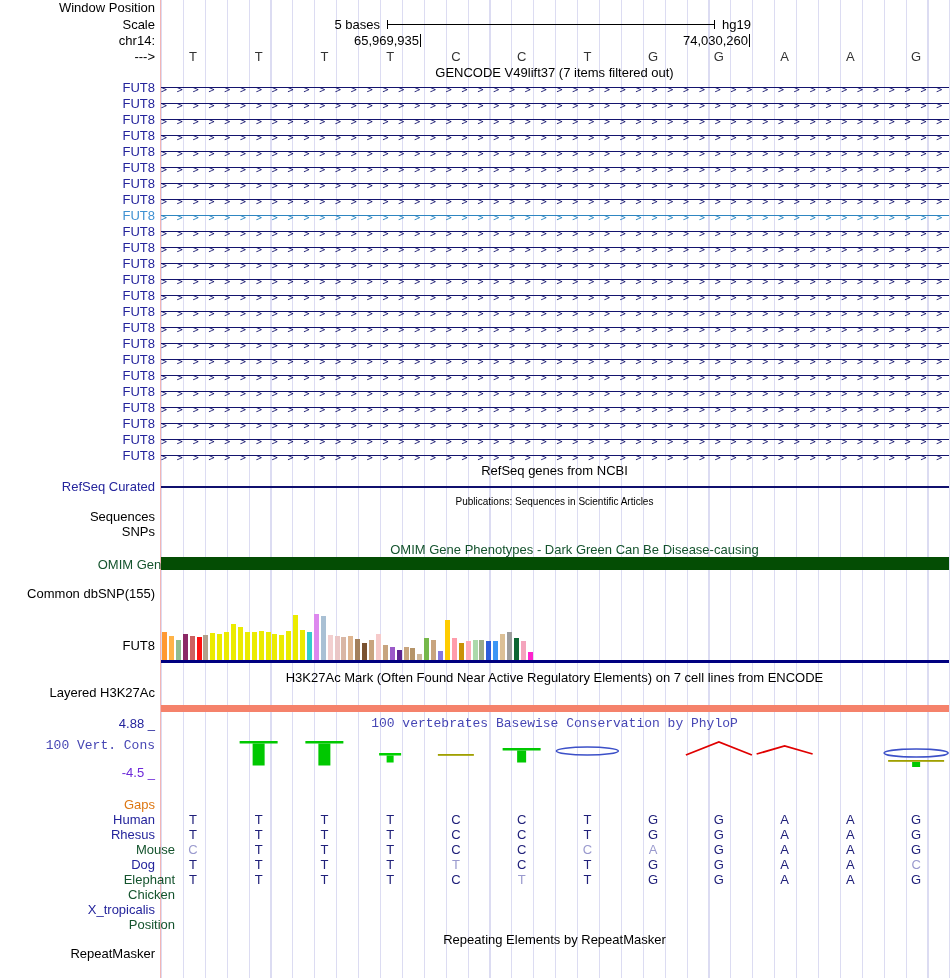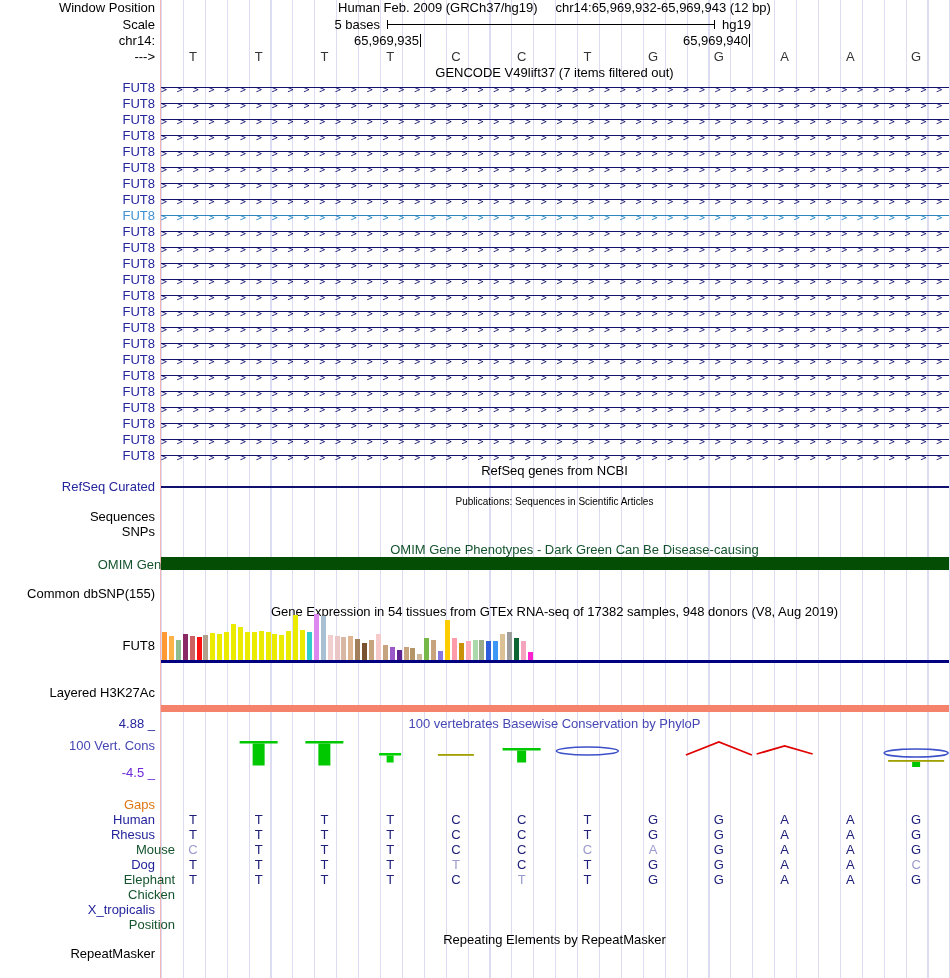--- a/index.html
+++ b/index.html
@@ -9,21 +9,21 @@
     border-left:1px solid #f2b5b5;
     background-image:repeating-linear-gradient(to right,#dcdcf2 0,#dcdcf2 1px,transparent 1px,transparent 21.9px);}
   .gutter-label{position:absolute;left:0;width:155px;text-align:right;white-space:nowrap;line-height:13px;}
   .track-title{position:absolute;left:160px;width:789px;text-align:center;white-space:nowrap;line-height:13px;}
   .small{font-size:10px;line-height:11px;}
   .c-navy{color:#24249c;}
   .c-ltblue{color:#3f91d2;}
   .c-green{color:#14532d;margin-left:20px;}
   .c-orange{color:#dd7711;}
   .c-dred{color:#6d28d9;}
-  .c-blue{color:#4646b4;}
+  .c-blue{color:#4646b4;font-family:Liberation Mono, monospace;}
   .c-mblue{color:#33339c;}
   .hdr-center{position:absolute;left:160px;width:789px;display:flex;justify-content:center;gap:18px;white-space:nowrap;line-height:13px;}
   .scale-line{position:absolute;left:387px;top:20px;width:326px;height:9px;
     border-left:1px solid #000;border-right:1px solid #000;
     background:linear-gradient(#000,#000) 0 50%/100% 1px no-repeat;}
   .coord-num{position:absolute;width:130px;text-align:right;white-space:nowrap;line-height:13px;}
   .coord-tick{position:absolute;width:1px;height:13px;background:#000;}
   .base{position:absolute;width:16px;margin-left:-8px;text-align:center;color:#333;line-height:13px;}
   .gene-row{position:absolute;left:161px;width:788px;height:13px;overflow:hidden;white-space:nowrap;cursor:pointer;
     color:#14146e;
@@ -40,24 +40,20 @@
   .aln-letter{position:absolute;width:16px;margin-left:-8px;text-align:center;color:#20207a;line-height:13px;}
   .aln-letter.dim{color:#9a9ace;}
 </style>
 </head>
 <body>
 
 <div class="browser">
   <div class="track-bg"></div>
 
   <div class="gutter-label" style="top:1px">Window Position</div>
-  <div class="hdr-center" style="top:1px">
-    <span>Human Feb. 2009 (GRCh37/hg19)</span>
-    <span>chr14:65,969,932-65,969,943 (12 bp)</span>
-  </div>
 
   <div class="gutter-label" style="top:18px">Scale</div>
   <div class="coord-num" style="left:260px;top:18px;width:120px">5 bases</div>
   <div class="scale-line"></div>
   <div style="position:absolute;left:722px;top:18px;line-height:13px">hg19</div>
 
   <div class="gutter-label" style="top:34px">chr14:</div>
   <div id="coord-ticks"></div>
 
   <div class="gutter-label" style="top:50px">---&gt;</div>
@@ -73,21 +69,20 @@
   <div class="track-title small" style="top:496px">Publications: Sequences in Scientific Articles</div>
   <div class="gutter-label" style="top:510px">Sequences</div>
   <div class="gutter-label" style="top:525px">SNPs</div>
 
   <div class="track-title c-green" style="top:543px">OMIM Gene Phenotypes - Dark Green Can Be Disease-causing</div>
   <div class="gutter-label c-green" style="top:558px">OMIM Genes</div>
   <div class="omim-bar"></div>
 
   <div class="gutter-label" style="top:587px">Common dbSNP(155)</div>
 
-  <div class="track-title" style="top:605px">Gene Expression in 54 tissues from GTEx RNA-seq of 17382 samples, 948 donors (V8, Aug 2019)</div>
   <div class="gutter-label" style="top:639px">FUT8</div>
   <div class="gtex-chart" id="gtex-chart">
       <div class="gtex-bar" style="left: 2px; height: 28px; background: rgb(255, 153, 51);"></div>
       <div class="gtex-bar" style="left: 8.9px; height: 24px; background: rgb(255, 179, 71);"></div>
       <div class="gtex-bar" style="left: 15.8px; height: 20px; background: rgb(143, 188, 143);"></div>
       <div class="gtex-bar" style="left: 22.7px; height: 26px; background: rgb(139, 41, 102);"></div>
       <div class="gtex-bar" style="left: 29.6px; height: 24px; background: rgb(205, 96, 96);"></div>
       <div class="gtex-bar" style="left: 36.5px; height: 23px; background: rgb(255, 17, 17);"></div>
       <div class="gtex-bar" style="left: 43.4px; height: 25px; background: rgb(179, 160, 140);"></div>
       <div class="gtex-bar" style="left: 50.3px; height: 27px; background: rgb(235, 235, 0);"></div>
@@ -133,20 +128,21 @@
       <div class="gtex-bar" style="left: 326.3px; height: 19px; background: rgb(45, 93, 219);"></div>
       <div class="gtex-bar" style="left: 333.2px; height: 19px; background: rgb(61, 151, 245);"></div>
       <div class="gtex-bar" style="left: 340.1px; height: 26px; background: rgb(220, 192, 150);"></div>
       <div class="gtex-bar" style="left: 347px; height: 28px; background: rgb(156, 156, 156);"></div>
       <div class="gtex-bar" style="left: 353.9px; height: 22px; background: rgb(12, 102, 51);"></div>
       <div class="gtex-bar" style="left: 360.8px; height: 19px; background: rgb(244, 164, 188);"></div>
       <div class="gtex-bar" style="left: 367.7px; height: 8px; background: rgb(255, 34, 204);"></div>
     </div>
   <div class="gtex-baseline"></div>
 
+  <div class="track-title" style="top:671px">H3K27Ac Mark (Often Found Near Active Regulatory Elements) on 7 cell lines from ENCODE</div>
   <div class="gutter-label" style="top:686px">Layered H3K27Ac</div>
   <div class="h3k-bar"></div>
 
   <div class="track-title c-blue" style="top:717px">100 vertebrates Basewise Conservation by PhyloP</div>
   <div class="gutter-label c-navy" style="top:717px">4.88 _</div>
   <div class="gutter-label c-blue" style="top:739px">100 Vert. Cons</div>
   <div class="gutter-label c-dred" style="top:766px">-4.5 _</div>
   <svg class="cons-svg" id="cons-svg" width="789" height="42" viewBox="0 0 789 42">
       <rect x="79.625" y="8" width="38" height="2.5" fill="#00c800"></rect>
       <rect x="92.625" y="10.5" width="12" height="22" fill="#00c800"></rect>
@@ -164,21 +160,21 @@
       <rect x="728.125" y="27" width="56" height="1.8" fill="#a0a000"></rect>
       <rect x="752.125" y="29" width="8" height="5" fill="#00c800"></rect>
     </svg>
 
   <div id="multiz-rows"></div>
 
   <div class="track-title" style="top:933px">Repeating Elements by RepeatMasker</div>
   <div class="gutter-label" style="top:947px">RepeatMasker</div>
 <div class="coord-num" style="left: 289px; top: 34px;">65,969,935</div>
     <div class="coord-tick" style="left: 420px; top: 34px;"></div>
-    <div class="coord-num" style="left: 618px; top: 34px;">65,969,940</div>
+    <div class="coord-num" style="left: 618px; top: 34px;">74,030,260</div>
     <div class="coord-tick" style="left: 749px; top: 34px;"></div>
     <div class="base" style="left: 192.875px; top: 50px;">T</div>
     <div class="base" style="left: 258.625px; top: 50px;">T</div>
     <div class="base" style="left: 324.375px; top: 50px;">T</div>
     <div class="base" style="left: 390.125px; top: 50px;">T</div>
     <div class="base" style="left: 455.875px; top: 50px;">C</div>
     <div class="base" style="left: 521.625px; top: 50px;">C</div>
     <div class="base" style="left: 587.375px; top: 50px;">T</div>
     <div class="base" style="left: 653.125px; top: 50px;">G</div>
     <div class="base" style="left: 718.875px; top: 50px;">G</div>

